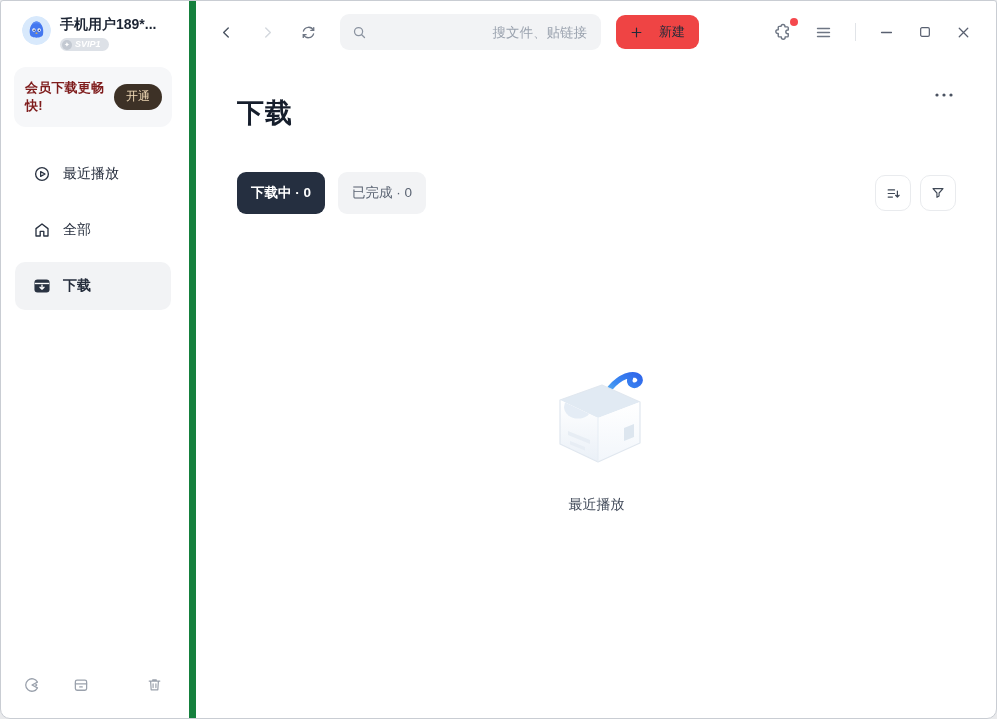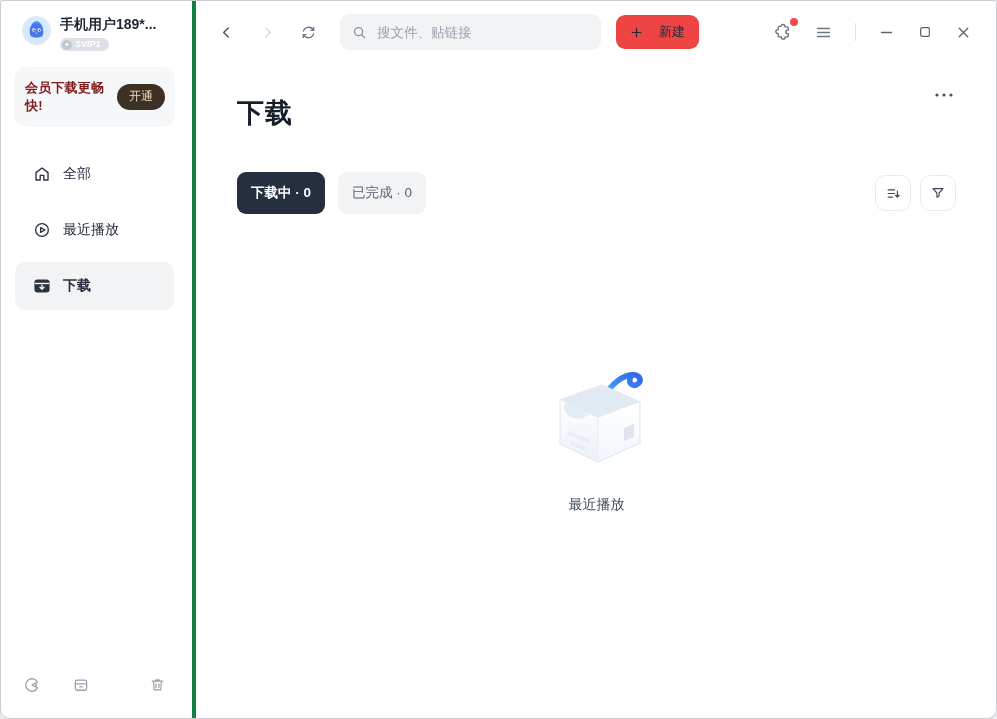--- a/index.html
+++ b/index.html
@@ -6,21 +6,21 @@
   html,body { margin:0; padding:0; background:#e9eaec; }
   body { font-family:"Liberation Sans","DejaVu Sans",sans-serif; }
   .window {
     width:997px; height:719px; background:#fff; display:flex;
     border:1px solid #c9cdd3; border-radius:3px 3px 10px 10px; overflow:hidden;
     position:relative;
   }
   svg { display:block; }
 
   
-  .sidebar { width:195px; min-width:195px; border-right:4px solid #15803d; display:flex; flex-direction:column; }
+  .sidebar { width:195px; min-width:195px; border-right:7px solid #15803d; display:flex; flex-direction:column; }
   .user-row { display:flex; margin:15px 12px 0 21px; }
   .avatar { width:29px; height:29px; border-radius:50%; overflow:hidden; flex:none; cursor:pointer; }
   .user-meta { margin-left:9px; min-width:0; }
   .user-name { font-size:14px; font-weight:700; color:#1d2534; line-height:17px; white-space:nowrap; }
   .user-badge { margin-top:3px; display:inline-flex; align-items:center; gap:3px; background:#dde1e7;
     color:#fff; font-size:9px; font-weight:700; font-style:italic; line-height:11px;
     padding:1px 8px 1px 2px; border-radius:8px; }
   .badge-gem { width:10px; height:10px; border-radius:50%; background:#c3c9d2; display:inline-flex;
     align-items:center; justify-content:center; color:#fff; font-size:7px; font-style:normal; }
   .member-card { margin:16px 17px 0 13px; background:#f6f7f9; border-radius:12px; height:60px;
@@ -41,21 +41,21 @@
   
   .main { flex:1; display:flex; flex-direction:column; min-width:0; }
   .topbar { height:62px; display:flex; align-items:center; padding:0 24px 0 22px; }
   .chrome-btn { background:none; border:none; padding:0; display:flex; align-items:center; cursor:pointer; }
   .back { color:#4d5664; }
   .forward { color:#d4d8de; margin-left:24px; }
   .refresh { color:#6e7684; margin-left:23px; }
   .searchbox { margin-left:22px; width:261px; height:36px; background:#f2f3f5; border-radius:9px;
     display:flex; align-items:center; padding:0 12px; gap:8px; cursor:text; }
   .searchbox input { flex:1; min-width:0; background:transparent; border:none; outline:none;
-    font:13.5px "Liberation Sans","DejaVu Sans",sans-serif; color:#29303d; }
+    font:13.5px "Liberation Sans","DejaVu Sans",sans-serif; color:#29303d;text-align:right; }
   .searchbox input::placeholder { color:#9aa2ae; }
   .search-ic { color:#8b93a0; }
   .new-btn { margin-left:15px; height:34px; padding:0 14px; background:#ef4444; border:none; border-radius:9px;
     display:flex; align-items:center; gap:16px; font-size:13px; color:#222b39; cursor:pointer; }
   .tb-spacer { flex:1; }
   .puzzle-wrap { position:relative; color:#6e7684; cursor:pointer; display:flex; }
   .red-dot { position:absolute; top:-4px; right:-5px; width:8px; height:8px; border-radius:50%; background:#f5484d; }
   .menu-btn { margin-left:21px; color:#6e7684; }
   .tb-divider { width:1px; height:18px; background:#e1e4e8; margin-left:22px; }
   .win-ctl { margin-left:22px; color:#596070; }
@@ -107,34 +107,34 @@
     </div>
 
     <div class="member-card">
       <span class="member-text">会员下载更畅快!</span>
       <button class="vip-btn">开通</button>
     </div>
 
     <nav class="nav">
       <div class="nav-item">
         <span class="nicon">
-          <svg width="18" height="18" viewBox="0 0 24 24" fill="none" stroke="currentColor" stroke-width="1.8" stroke-linejoin="round">
-              <path d="M4 10.2 12 4l8 6.2V20h-5.6v-6.2h-4.8V20H4z"></path>
-            </svg>
-        </span>
-        <span>全部</span>
-      </div>
-      <div class="nav-item">
-        <span class="nicon">
           <svg width="18" height="18" viewBox="0 0 24 24" fill="none" stroke="currentColor" stroke-width="1.8">
               <circle cx="12" cy="12" r="8.5"></circle>
               <path d="M10.2 8.8 16 12l-5.8 3.2z" stroke-linejoin="round"></path>
             </svg>
         </span>
         <span>最近播放</span>
+      </div>
+      <div class="nav-item">
+        <span class="nicon">
+          <svg width="18" height="18" viewBox="0 0 24 24" fill="none" stroke="currentColor" stroke-width="1.8" stroke-linejoin="round">
+              <path d="M4 10.2 12 4l8 6.2V20h-5.6v-6.2h-4.8V20H4z"></path>
+            </svg>
+        </span>
+        <span>全部</span>
       </div>
       <div class="nav-item active">
         <span class="nicon">
           <svg width="18" height="18" viewBox="0 0 20 20">
               <rect x="1.6" y="2.8" width="16.8" height="14.4" rx="3.4" fill="#2a3342"></rect>
               <path d="M2 7.2h16" stroke="#fff" stroke-width="1.5"></path>
               <path d="M10 9v4.3M7.8 11.3l2.2 2.2 2.2-2.2" stroke="#fff" stroke-width="1.5" fill="none" stroke-linecap="round" stroke-linejoin="round"></path>
             </svg>
         </span>
         <span>下载</span>

